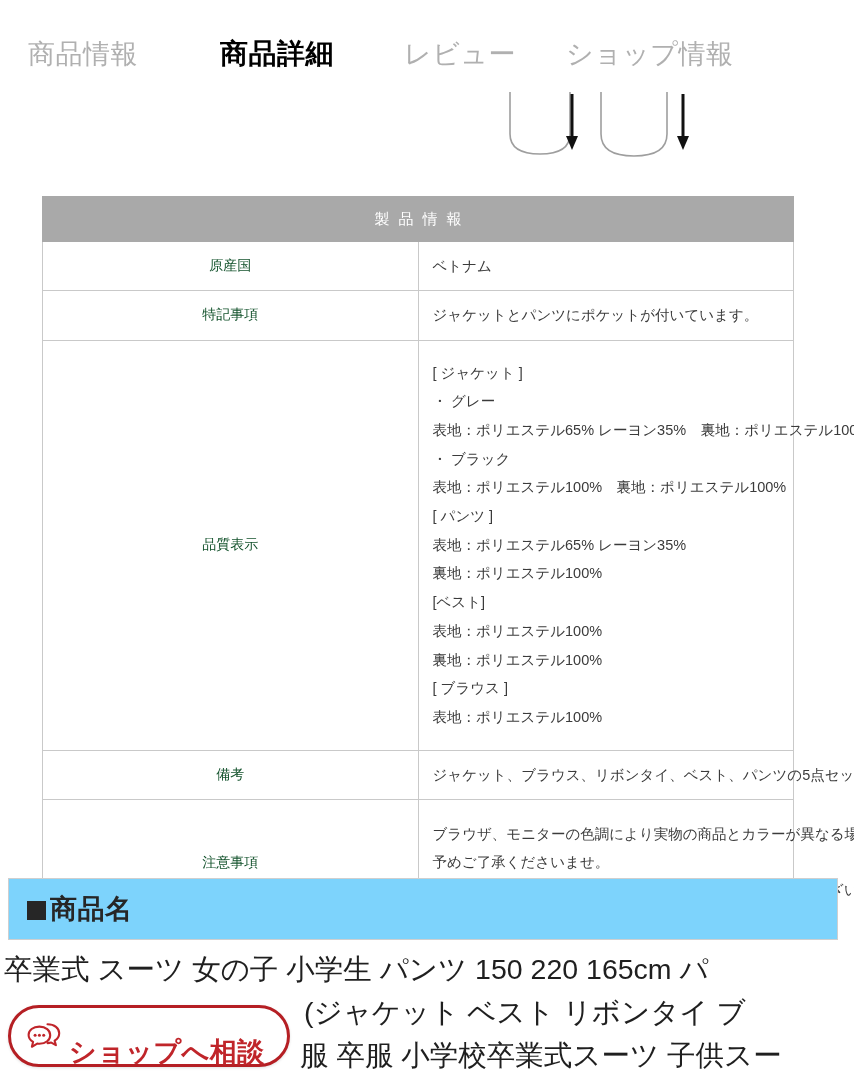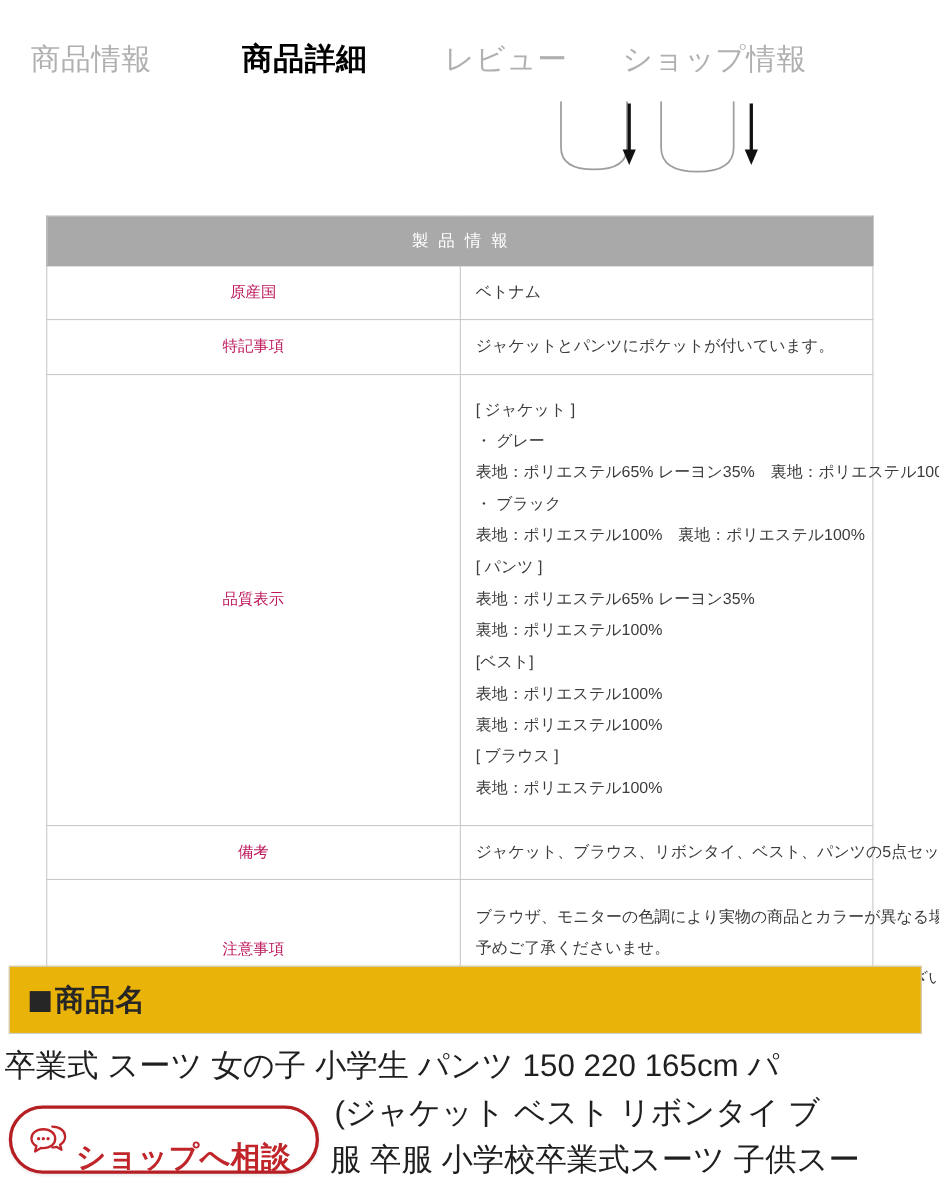--- a/index.html
+++ b/index.html
@@ -50,21 +50,21 @@
     letter-spacing: 9px;
     text-indent: 9px;
     text-align: center;
     padding: 13px 0 12px;
     border-color: #a9a9a9 !important;
   }
   .lbl {
     width: 200px;
     text-align: center;
     font-size: 14px;
-    color: #be185d;
+    color: #14532d;
     padding: 12px 6px;
     font-weight: 400;
   }
   .val {
     font-size: 14.5px;
     color: #3b3b3b;
     padding: 12px 0 12px 14px;
     line-height: 1.95;
   }
   .val.single { padding-top: 10px; padding-bottom: 10px; }
@@ -72,21 +72,21 @@
   .quality .ln { line-height: 1.98; }
   .note .ln { line-height: 1.95; }
   .quality-cell { padding-top: 18px; padding-bottom: 18px; margin-top: 48px; }
   .note-cell { padding-top: 20px; padding-bottom: 22px; }
 
   
   .namebox {
     position: absolute; left: 8px; top: 878px;
     width: 830px; height: 62px;
     border: 1px solid #cfcfcf;
-    background: #eab308;
+    background: #7dd3fc;
     display: flex; align-items: center;
     padding-left: 18px;
   }
   .namebox .sq {
     display: inline-block;
     width: 19px; height: 19px;
     background: #262626;
     margin-right: 4px;
     position: relative; top: 1px;
   }

